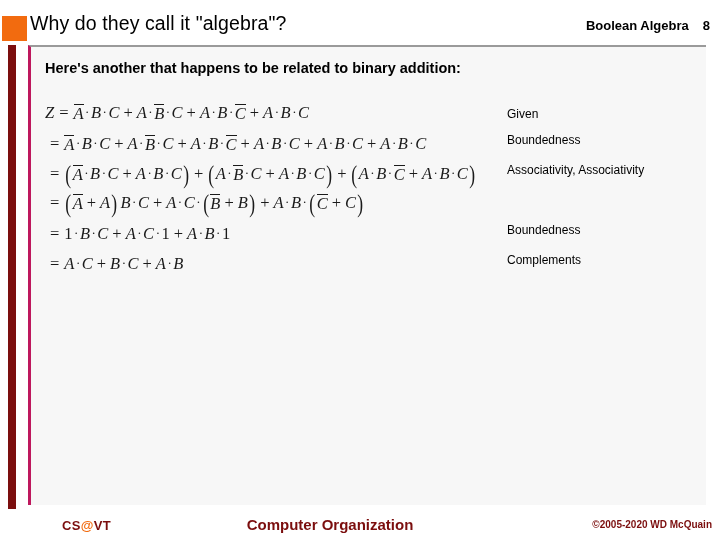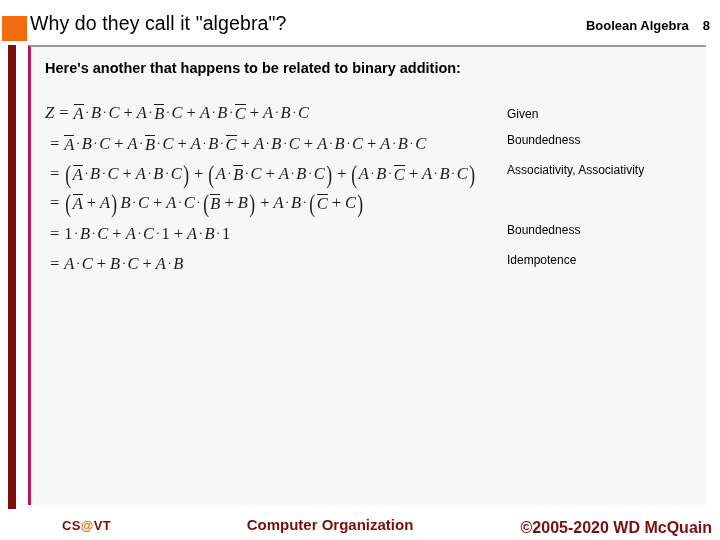--- a/index.html
+++ b/index.html
@@ -178,21 +178,21 @@
     width: 660px;
     text-align: center;
     font-size: 15px;
     font-weight: bold;
     color: #7B0E0E;
   }
   #footer-right {
     position: absolute;
     right: 8px;
     top: 14px;
-    font-size: 16px;
+    font-size: 10px;
     font-weight: bold;
     color: #7B0E0E;
     white-space: nowrap;
   }
 </style>
 </head>
 <body>
 
 <div id="header">
   <div id="title-bullet"></div>
@@ -403,21 +403,21 @@
           <span class="var">C</span>
           <span class="plus">+</span>
           <span class="var">B</span>
           <span class="dot">·</span>
           <span class="var">C</span>
           <span class="plus">+</span>
           <span class="var">A</span>
           <span class="dot">·</span>
           <span class="var">B</span>
       </div>
-      <div class="deriv-reason">Idempotence</div>
+      <div class="deriv-reason">Complements</div>
     </div>
 
   </div>
 </div>
 
 <div id="footer">
   <div id="footer-logo"><span>CS</span><span id="footer-at">@</span><span>VT</span></div>
   <div id="footer-center">Computer Organization</div>
   <div id="footer-right">©2005-2020 WD McQuain</div>
 </div>

